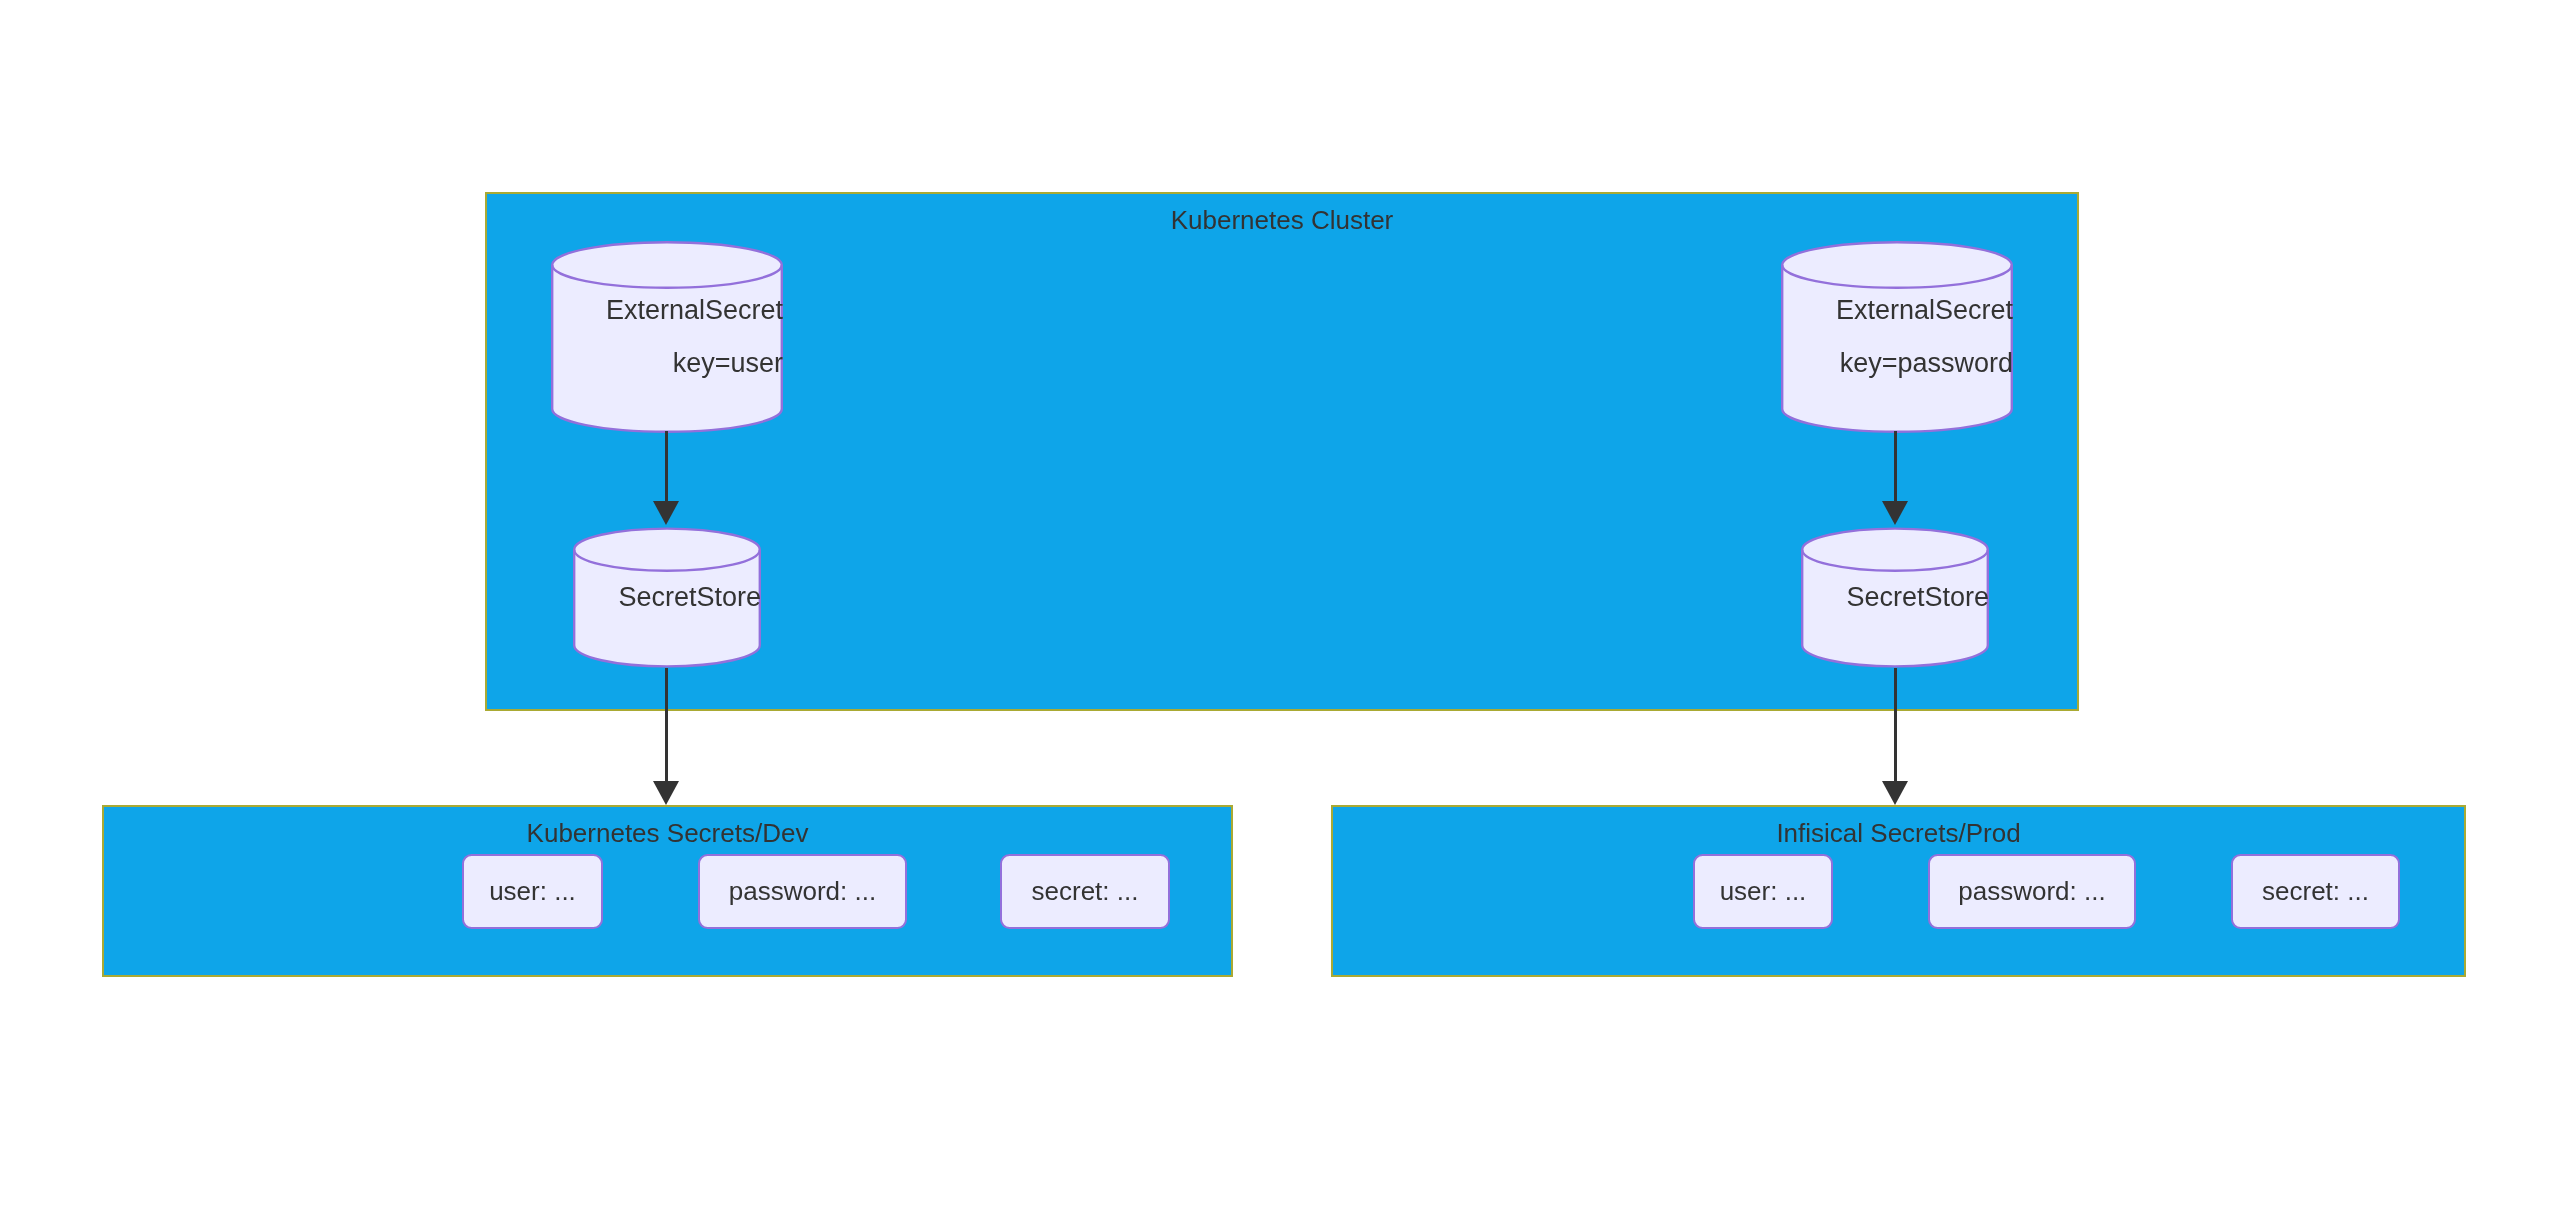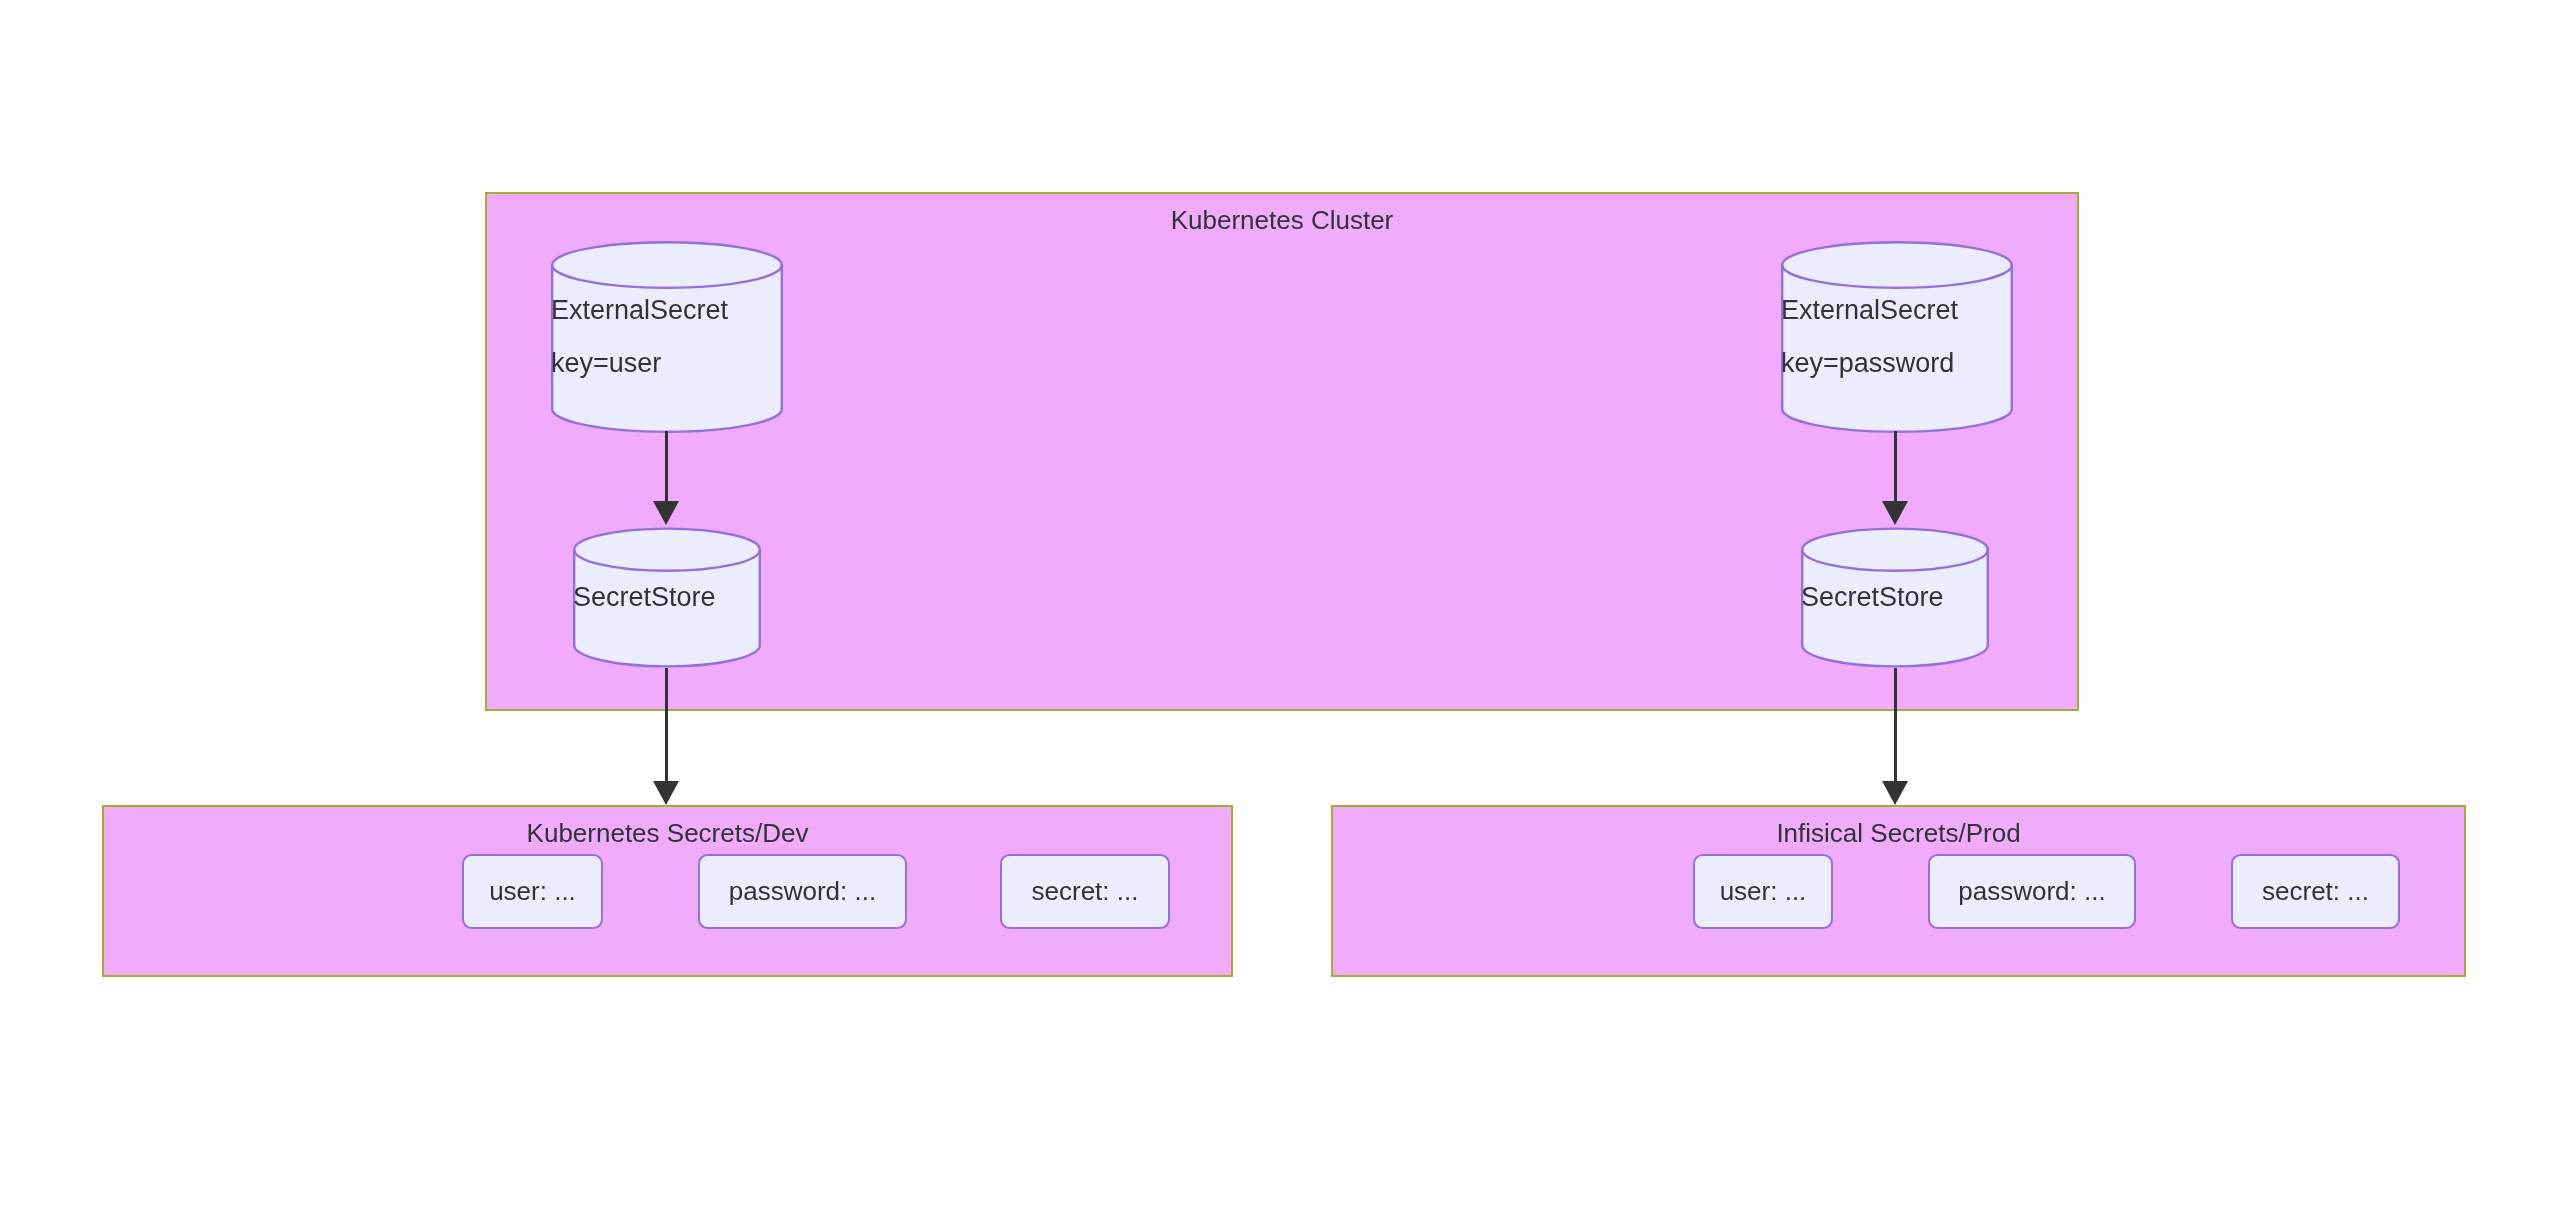--- a/index.html
+++ b/index.html
@@ -7,41 +7,41 @@
     position:relative;
     width:2576px;height:1231px;
     background:#ffffff;
     font-family:"Liberation Sans", sans-serif;
     color:#333333;
     overflow:hidden;
   }
   
   .cluster{
     position:absolute;
-    background:#f0abfc;
+    background:#0ea5e9;
     border:2.4px solid #aaaa33;
     box-sizing:border-box;
   }
   .cluster-title{
     position:absolute;
     top:9.6px;left:0;right:0;
     text-align:center;
     font-size:26px;
     line-height:32px;
     color:#333333;
     white-space:nowrap;
   }
   
   .cyl{position:absolute;}
   .cyl svg{display:block;}
   .cyl-label{
     position:absolute;
     display:flex;
     flex-direction:column;
-    align-items:flex-start;
+    align-items:flex-end;
     justify-content:center;
     gap:17.6px;
     text-align:center;
     font-size:27px;
     line-height:35px;
     color:#333333;
     white-space:nowrap;
   }
   
   .secret-box{

